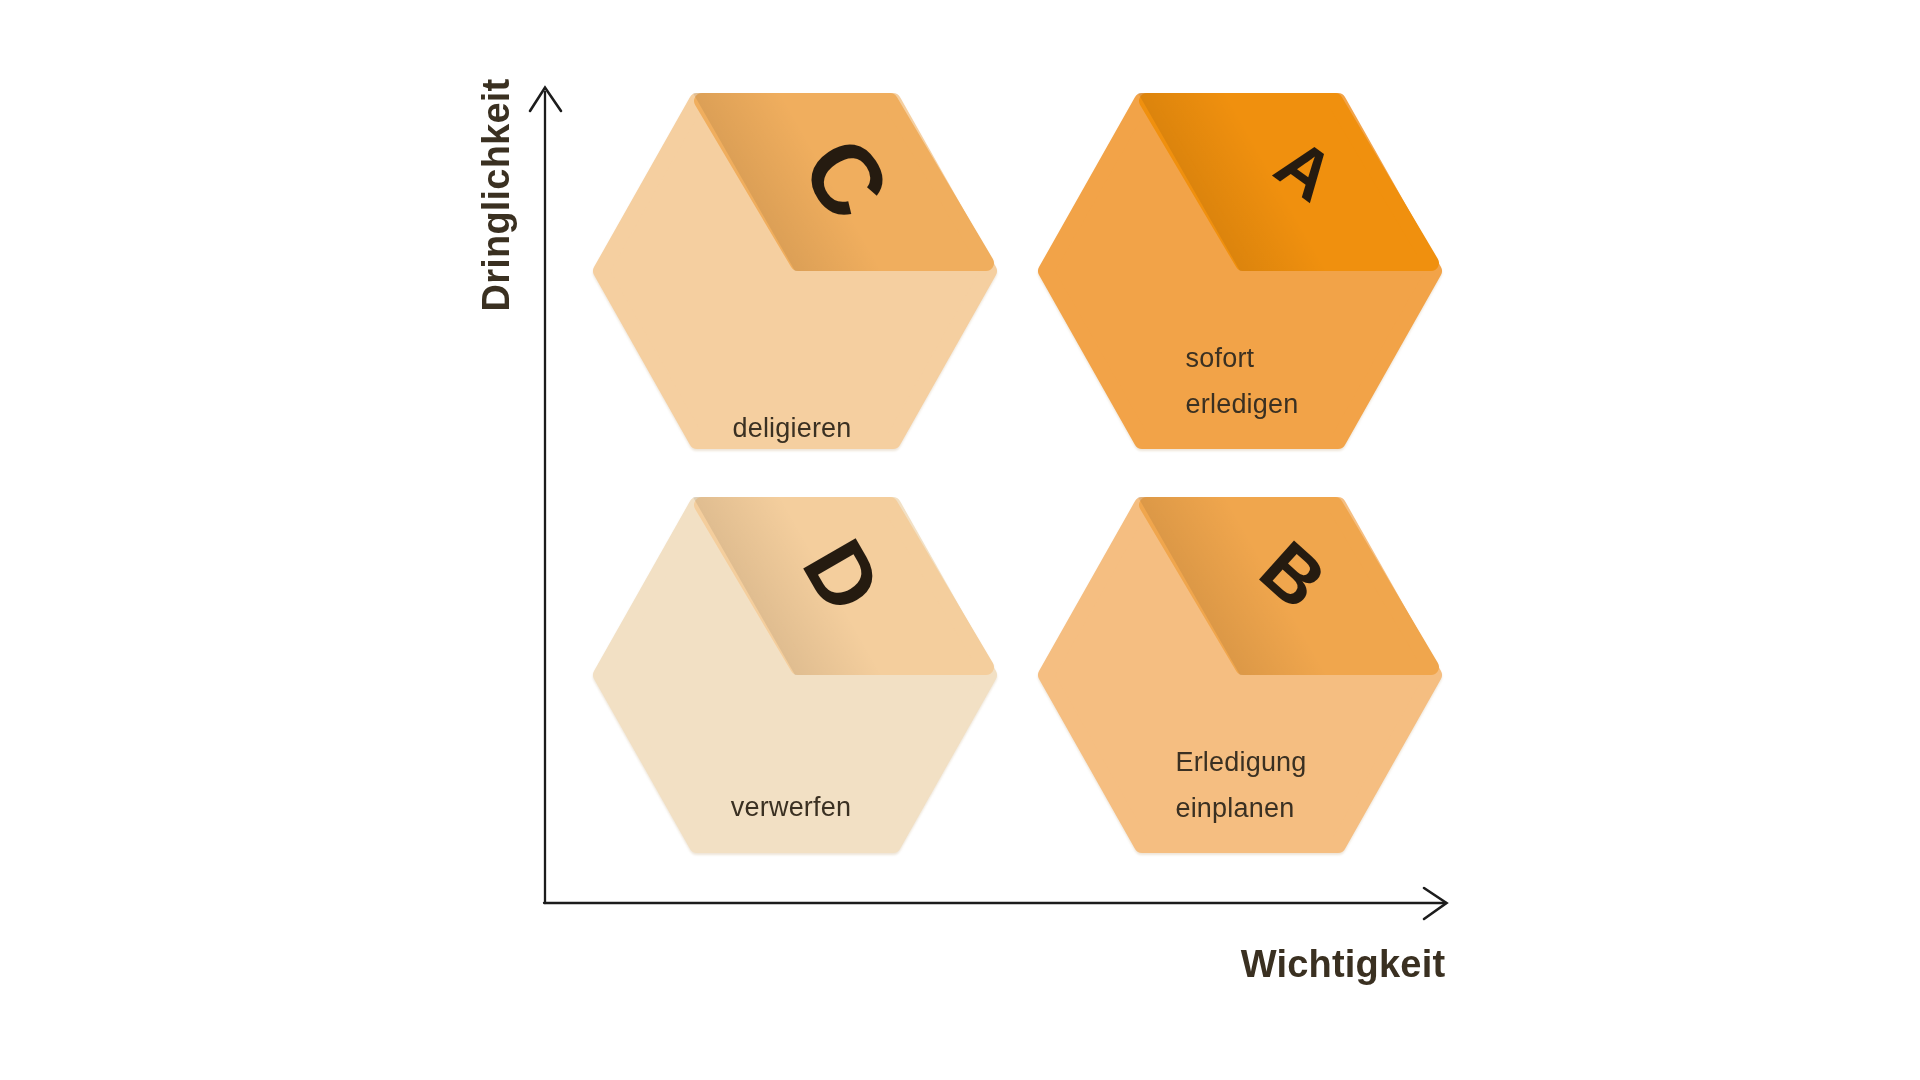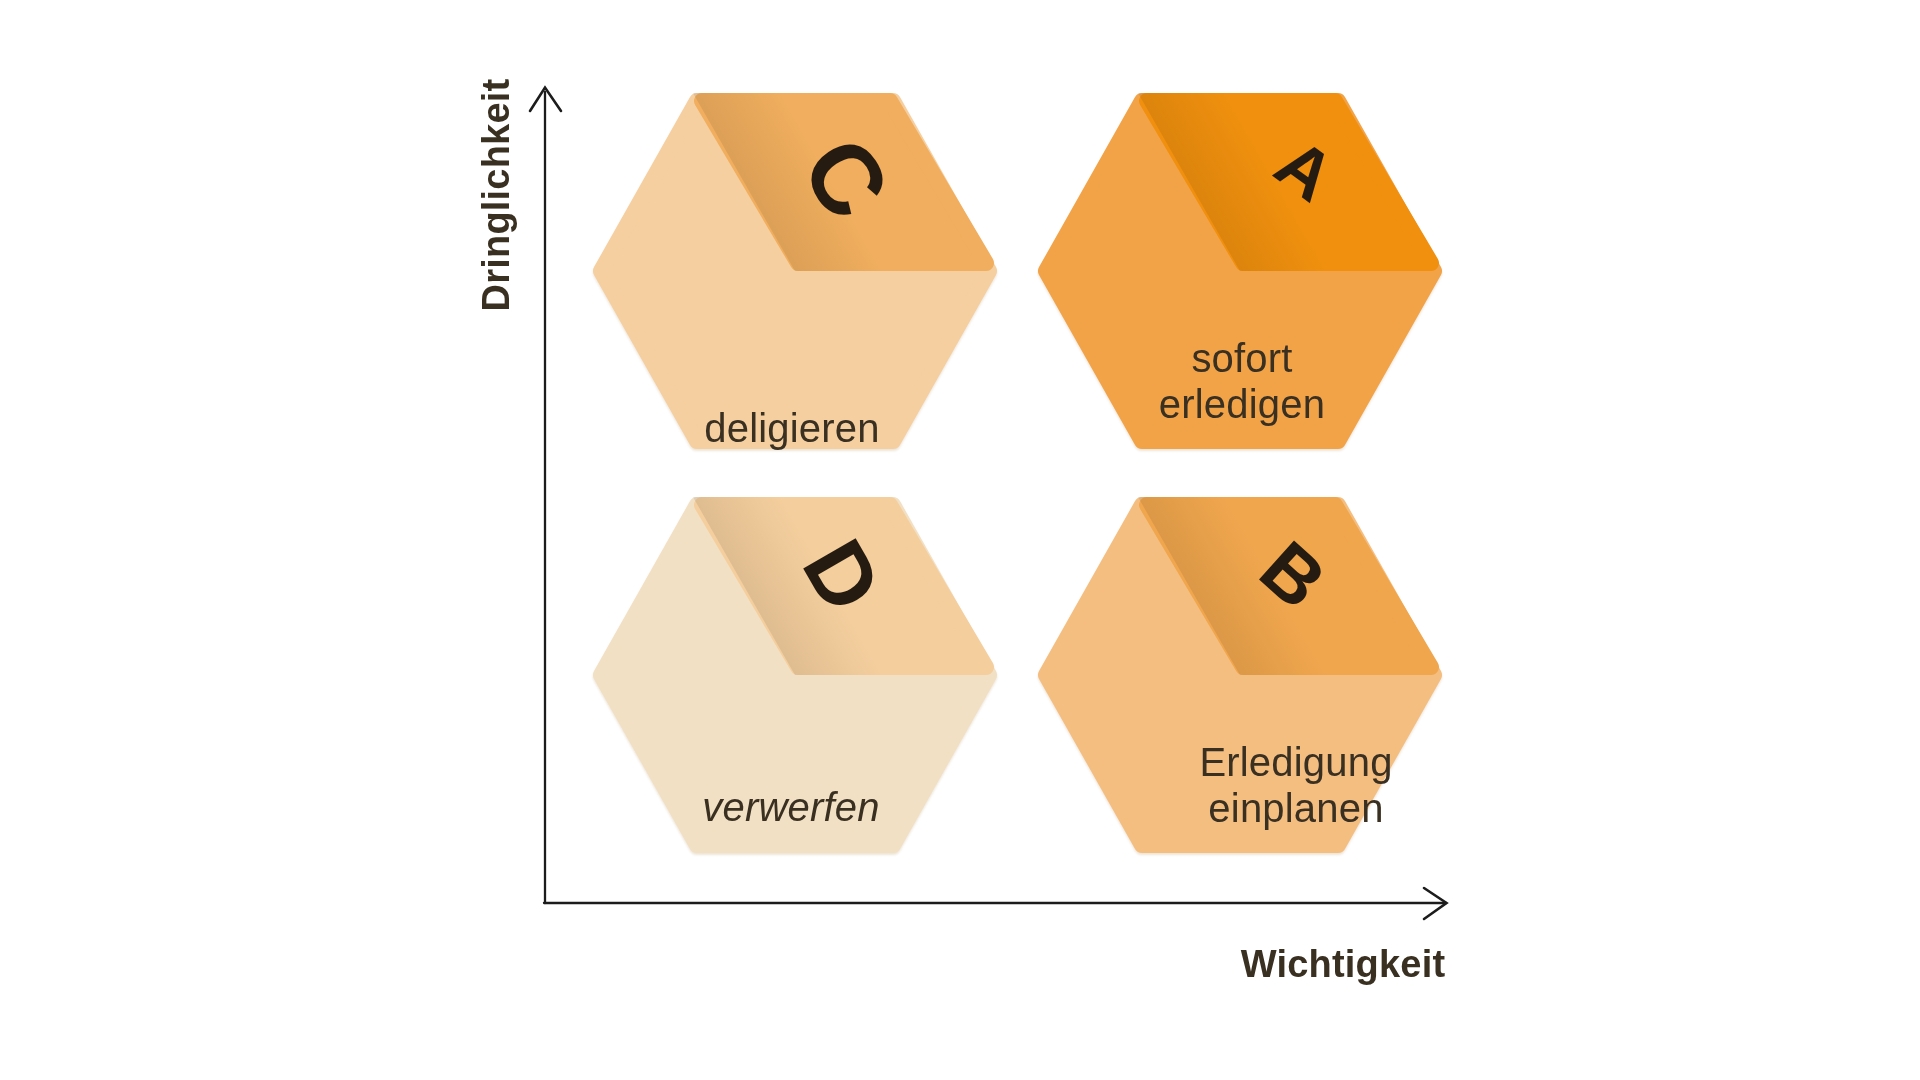--- a/index.html
+++ b/index.html
@@ -33,30 +33,29 @@
     white-space: nowrap;
   }
   .letter-a { left: 1305px; top: 170px; font-size: 70px;  transform: translate(-50%,-50%) rotate(36deg); }
   .letter-b { left: 1293px; top: 575px; font-size: 76px;  transform: translate(-50%,-50%) rotate(42deg); }
   .letter-c { left: 846px;  top: 178px; font-size: 98px;  transform: translate(-50%,-50%) rotate(56deg); }
   .letter-d { left: 842px;  top: 576px; font-size: 88px;  transform: translate(-50%,-50%) rotate(60deg); }
   .hex-label {
     position: absolute;
     transform: translate(-50%,-50%);
     color: var(--label-color, #3a3022);
-    font-size: 40px;
+    font-size: 27px;
     line-height: 46px;
-    text-align: center;
     white-space: pre-line;
     letter-spacing: 0.2px;
   }
   .label-c { left: 792px;  top: 428px; }
   .label-a { left: 1242px; top: 381px; }
-  .label-d { left: 791px;  top: 807px; font-style: italic; }
-  .label-b { left: 1296px; top: 785px; }
+  .label-d { left: 791px;  top: 807px; }
+  .label-b { left: 1241px; top: 785px; }
   .axis-label {
     position: absolute;
     color: var(--axis-label-color, #3a3021);
     font-size: 38px;
     font-weight: 700;
     white-space: nowrap;
     letter-spacing: 0.2px;
   }
   .y-axis-label {
     left: 496px; top: 195px;

